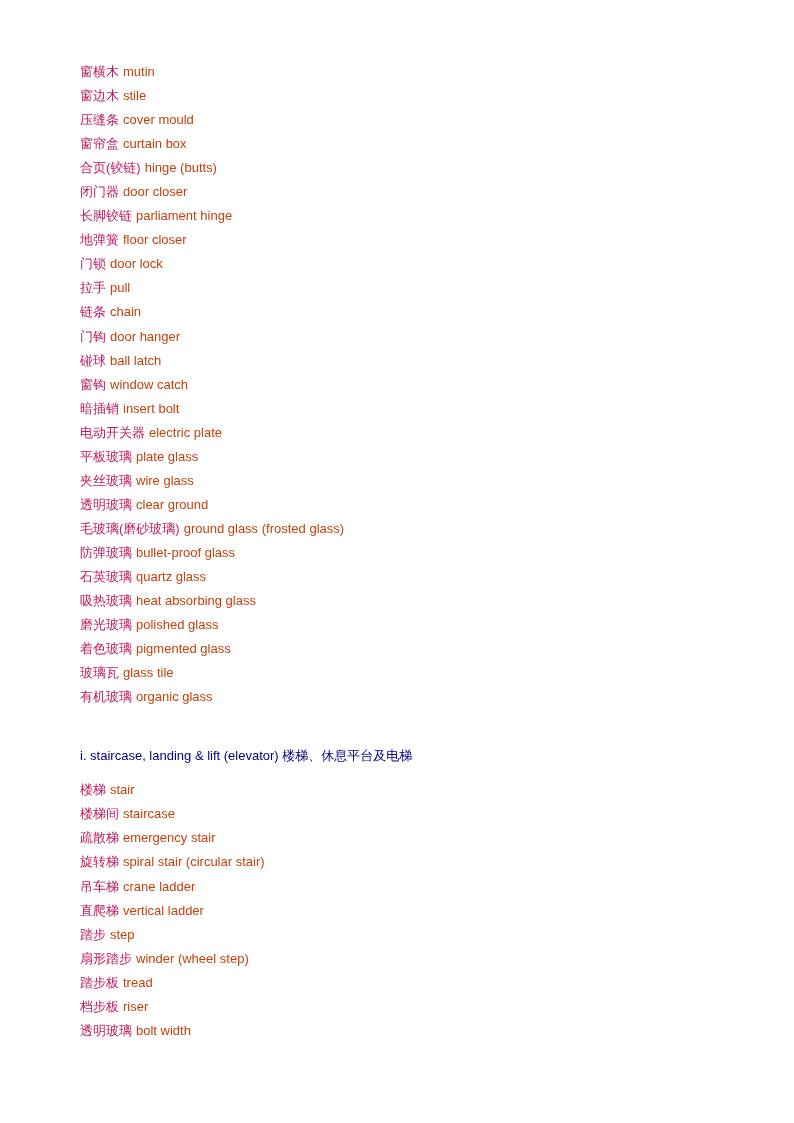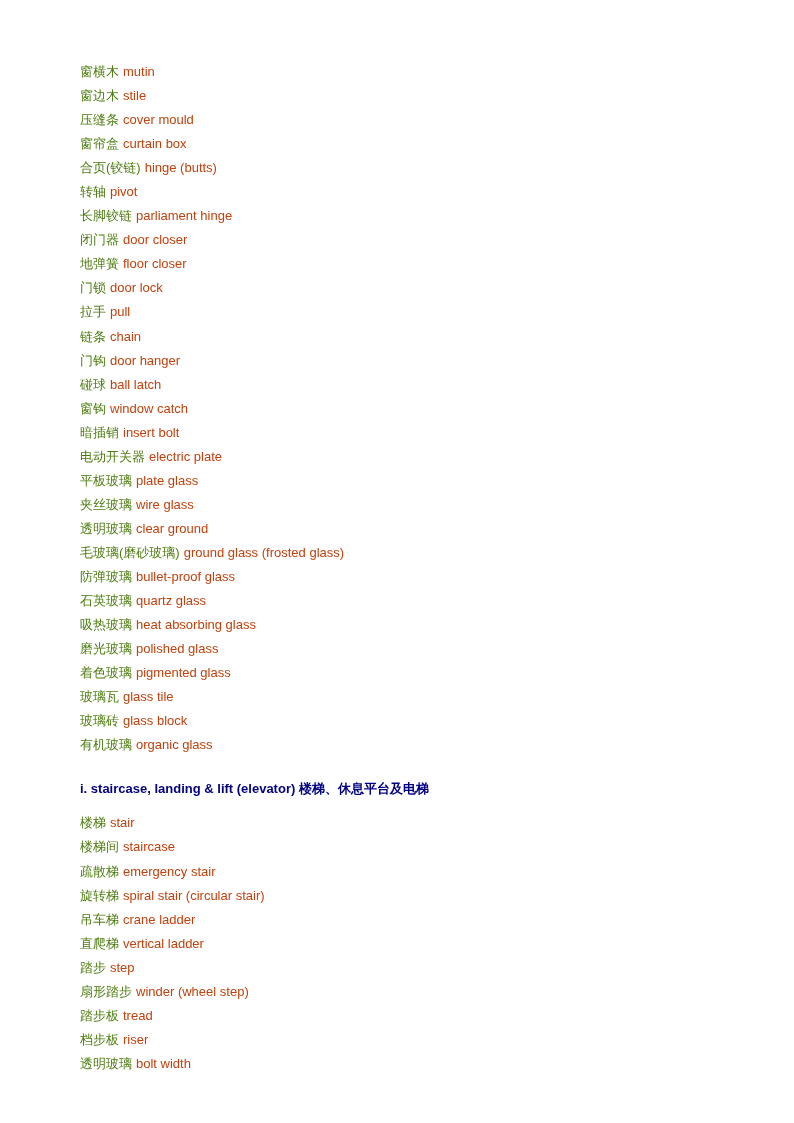--- a/index.html
+++ b/index.html
@@ -15,29 +15,29 @@
       width: 794px;
       min-height: 1123px;
       padding: 60px 80px;
     }
     .entry {
       line-height: 1.85;
       display: flex;
       gap: 4px;
     }
     .zh {
-      color: #4d7c0f;
+      color: #be185d;
     }
     .en {
       color: #c2410c;
     }
     .section-header {
       color: #000080;
-      font-weight: bold;
-      margin: 20px 0 10px 0;
+      font-weight: normal;
+      margin: 35px 0 10px 0;
       line-height: 1.85;
     }
   </style>
 </head>
 <body>
 
 <div>
 <div class="entry">
       <span class="zh">窗横木</span>
       <span class="en">mutin</span>
@@ -52,32 +52,28 @@
     </div>
     <div class="entry">
       <span class="zh">窗帘盒</span>
       <span class="en">curtain box</span>
     </div>
     <div class="entry">
       <span class="zh">合页(铰链)</span>
       <span class="en">hinge (butts)</span>
     </div>
     <div class="entry">
-      <span class="zh">转轴</span>
-      <span class="en">pivot</span>
+      <span class="zh">闭门器</span>
+      <span class="en">door closer</span>
     </div>
     <div class="entry">
       <span class="zh">长脚铰链</span>
       <span class="en">parliament hinge</span>
     </div>
     <div class="entry">
-      <span class="zh">闭门器</span>
-      <span class="en">door closer</span>
-    </div>
-    <div class="entry">
       <span class="zh">地弹簧</span>
       <span class="en">floor closer</span>
     </div>
     <div class="entry">
       <span class="zh">门锁</span>
       <span class="en">door lock</span>
     </div>
     <div class="entry">
       <span class="zh">拉手</span>
       <span class="en">pull</span>
@@ -138,24 +134,20 @@
       <span class="zh">磨光玻璃</span>
       <span class="en">polished glass</span>
     </div>
     <div class="entry">
       <span class="zh">着色玻璃</span>
       <span class="en">pigmented glass</span>
     </div>
     <div class="entry">
       <span class="zh">玻璃瓦</span>
       <span class="en">glass tile</span>
-    </div>
-    <div class="entry">
-      <span class="zh">玻璃砖</span>
-      <span class="en">glass block</span>
     </div>
     <div class="entry">
       <span class="zh">有机玻璃</span>
       <span class="en">organic glass</span>
     </div>
   </div>
 
 <div class="section-header">i. staircase, landing &amp; lift (elevator)  楼梯、休息平台及电梯</div>
 
 <div>

